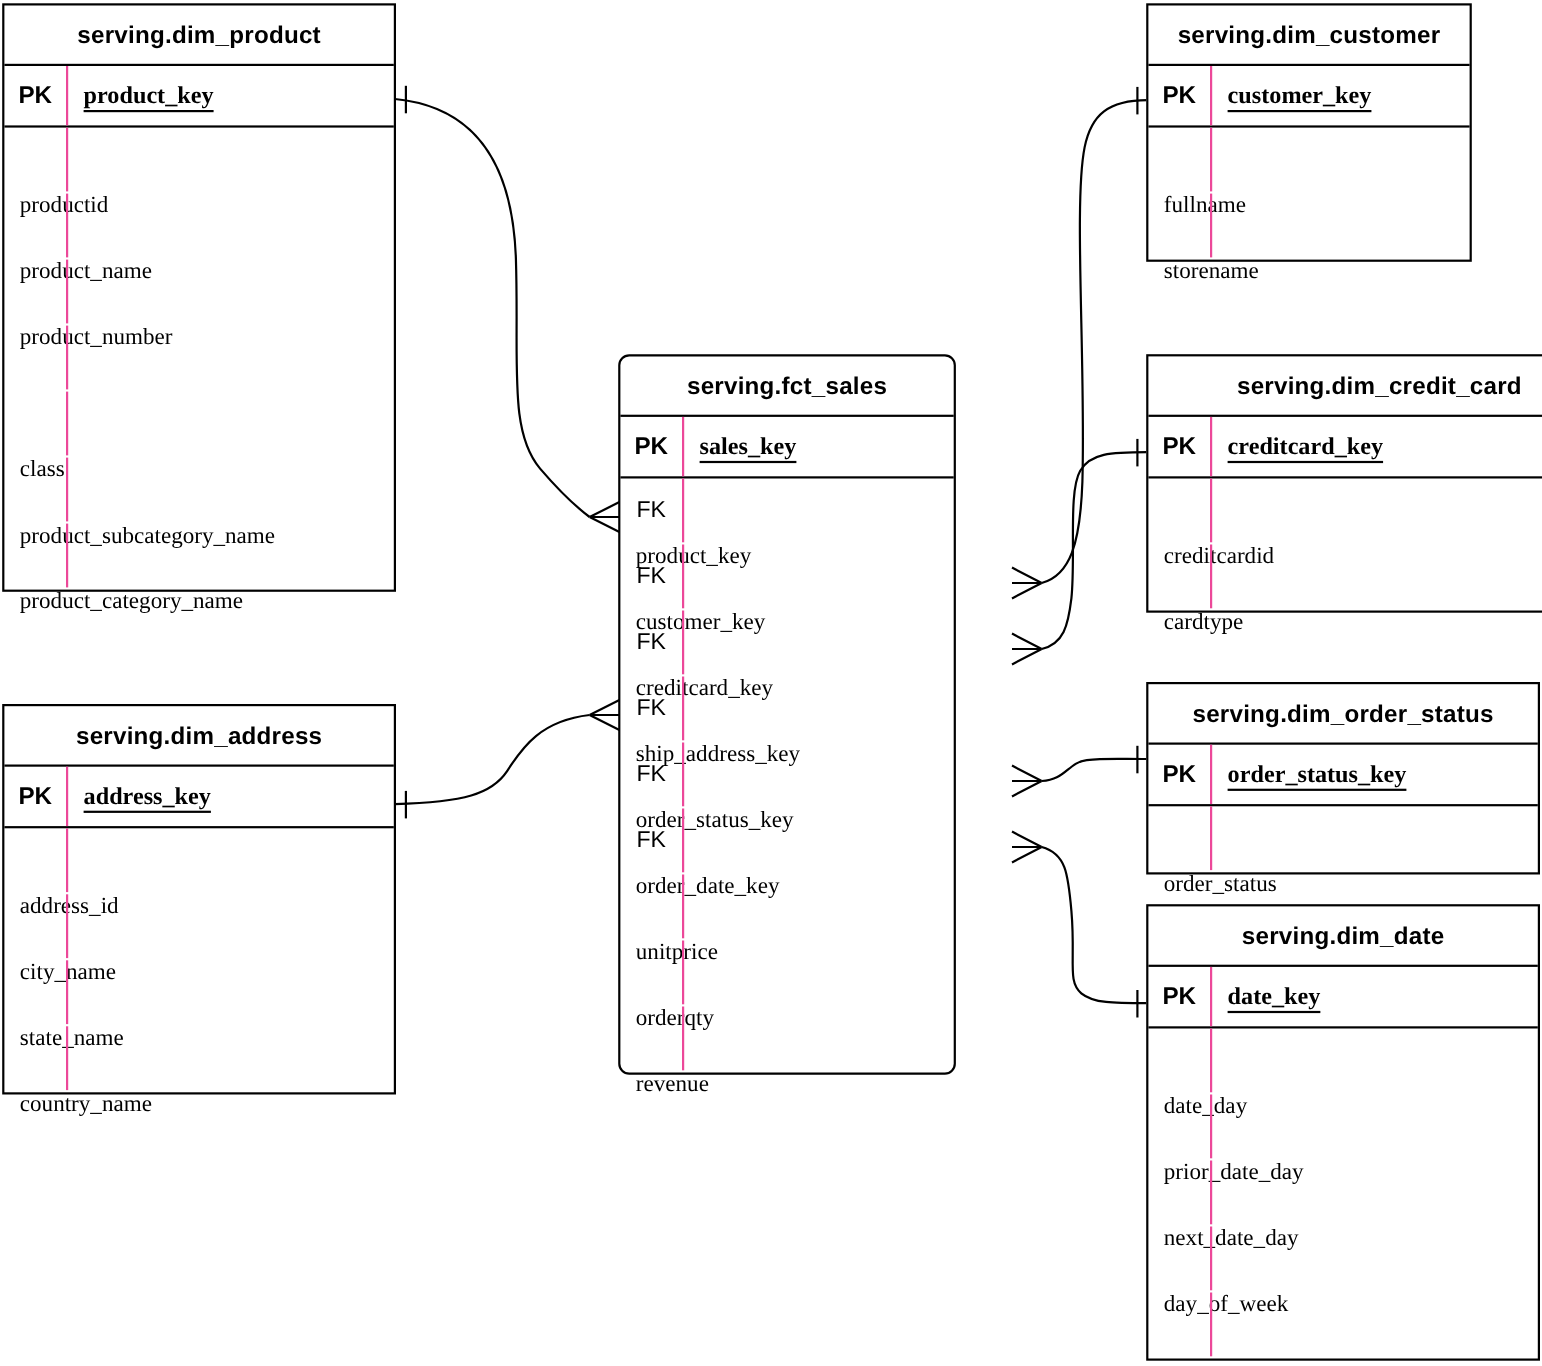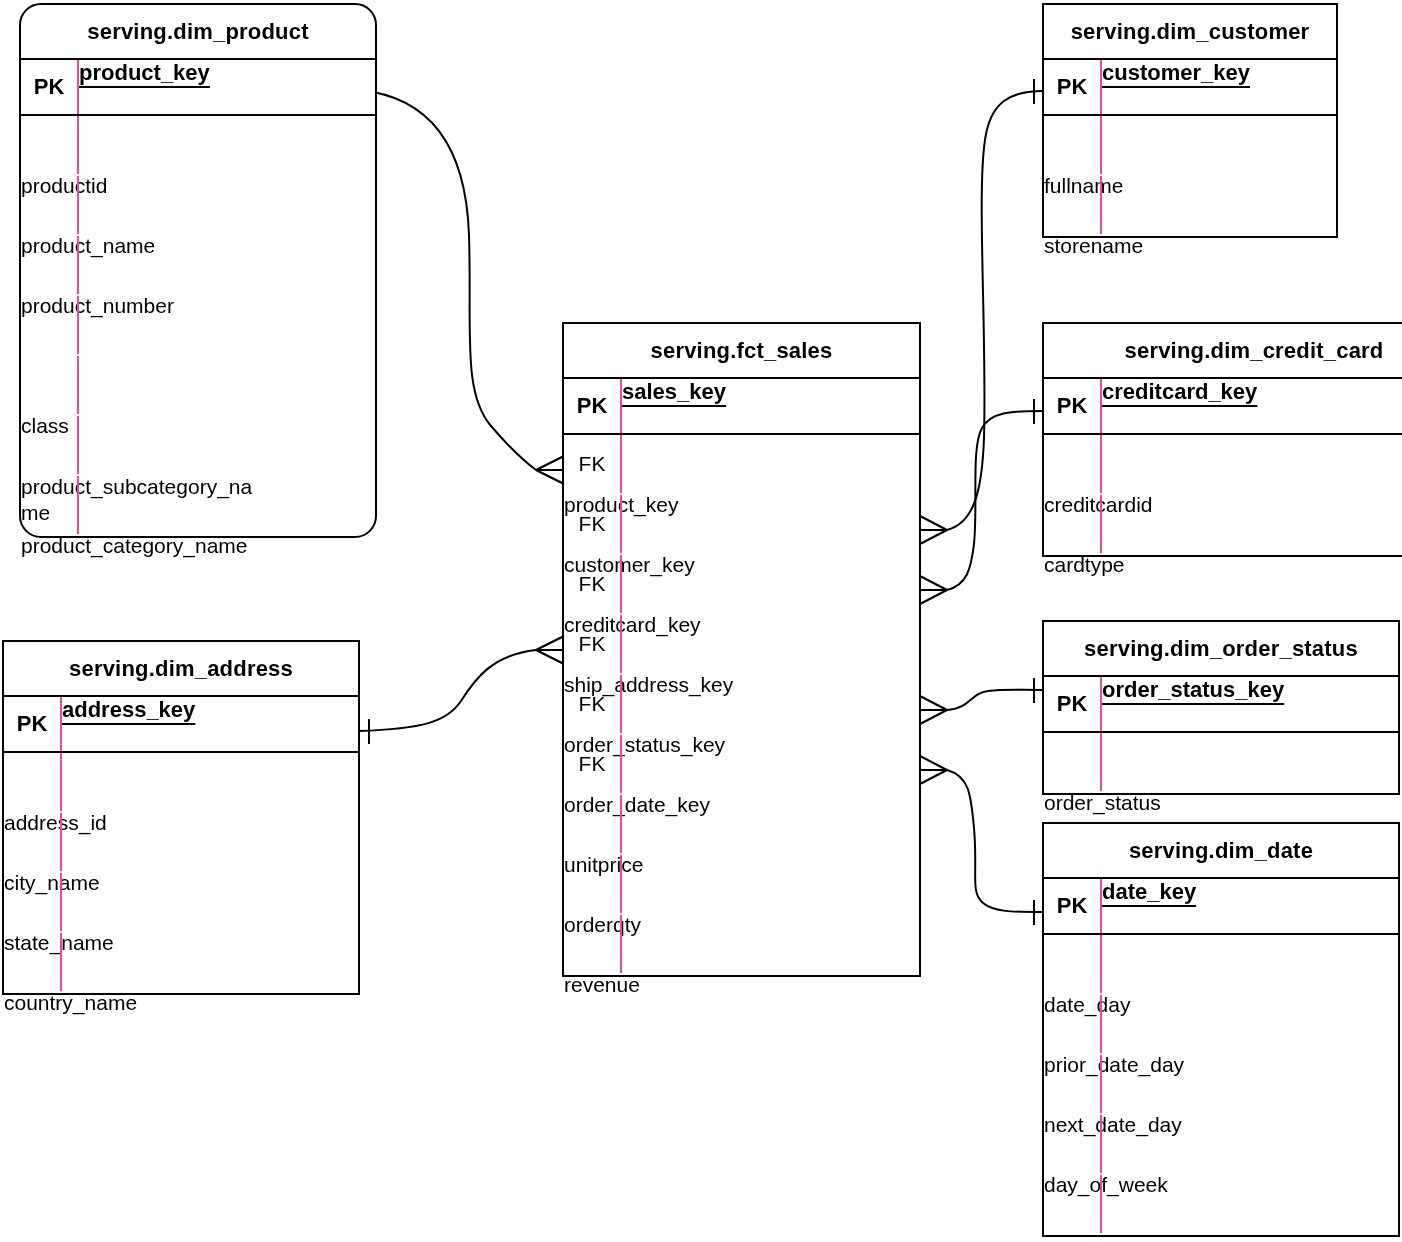--- a/index.html
+++ b/index.html
@@ -41,22 +41,24 @@
     border-right: 2px solid #ec4899;
     display: flex;
     align-items: center;
     justify-content: center;
     font-size: 21px;
   }
   .key-row .kcol { font-weight: bold; font-size: 22px; }
   .fcell {
     flex: 1;
     display: flex;
-    align-items: flex-start;
+    align-items: center;
+    padding-left: 14px;
     font-size: 21px;
+    font-family: Liberation Serif, serif;
   }
   .key-name {
     font-weight: bold;
     font-size: 22px;
     text-decoration: underline;
     text-decoration-thickness: 2px;
     text-underline-offset: 6px;
   }
   .field-row { height: 60px; flex-direction: column; }
   .wrap { max-width: 240px; overflow-wrap: anywhere; line-height: 26px; }
@@ -93,21 +95,21 @@
       <path d="M 1034 678 L 1034 703"></path>
       <path d="M 947 710 L 920 696 M 947 710 L 920 710 M 947 710 L 920 724"></path>
     </g>
     <g>
       <path d="M 947 770 C 969 776 971 794 974 828 C 978 874 970 892 983 903 C 994 912 1012 912 1043 912"></path>
       <path d="M 1034 900 L 1034 925"></path>
       <path d="M 947 770 L 920 756 M 947 770 L 920 770 M 947 770 L 920 784"></path>
     </g>
   </svg>
 
-  <div class="erd-table" style="left:19px; top:3px; width:358px;border-radius:22px;">
+  <div class="erd-table" style="left:2px; top:3px; width:358px;">
     <div class="t-title">serving.dim_product</div>
     <div class="t-row key-row">
       <div class="kcol">PK</div>
       <div class="fcell">
           <span class="key-name">product_key</span>
         </div>
     </div>
     <div class="t-row field-row">
       <div class="kcol"></div>
       <div class="fcell">productid</div>
@@ -150,21 +152,21 @@
     <div class="t-row field-row">
       <div class="kcol"></div>
       <div class="fcell">fullname</div>
     </div>
     <div class="t-row field-row">
       <div class="kcol"></div>
       <div class="fcell">storename</div>
     </div>
   </div>
 
-  <div class="erd-table" style="left:562px; top:322px; width:359px;">
+  <div class="erd-table" style="left:562px; top:322px; width:307px;border-radius:10px;">
     <div class="t-title">serving.fct_sales</div>
     <div class="t-row key-row">
       <div class="kcol">PK</div>
       <div class="fcell">
           <span class="key-name">sales_key</span>
         </div>
     </div>
     <div class="t-row field-row">
       <div class="kcol">FK</div>
       <div class="fcell">product_key</div>

